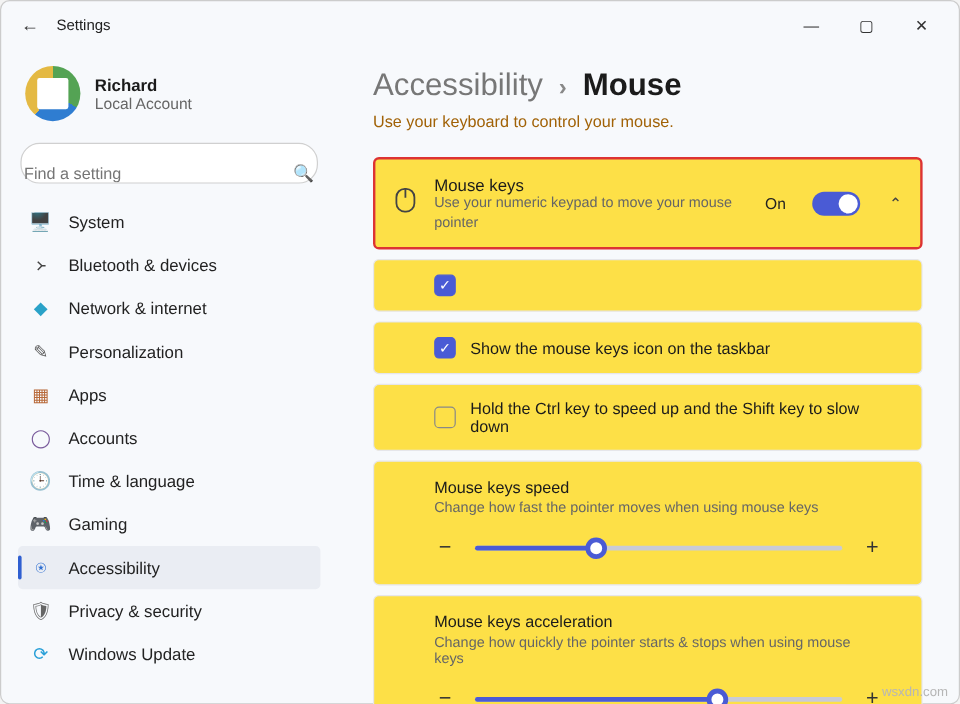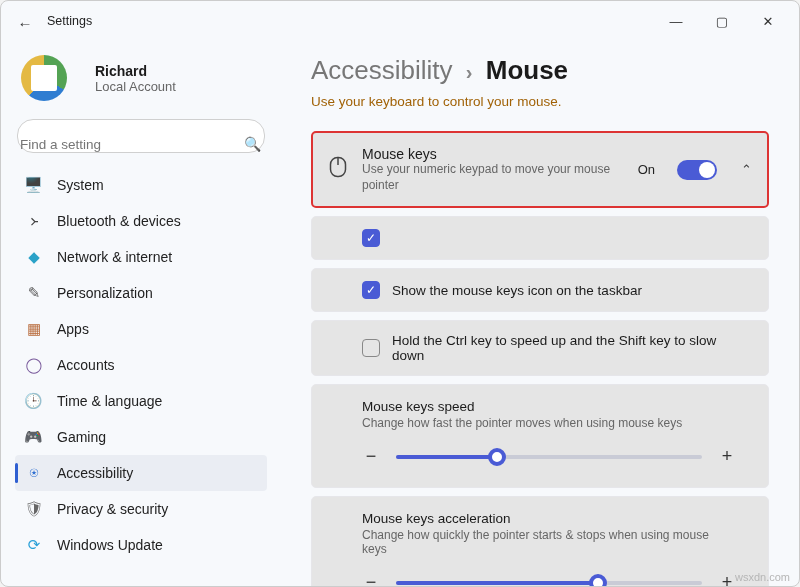--- a/index.html
+++ b/index.html
@@ -5,38 +5,38 @@
 * { box-sizing: border-box; margin: 0; padding: 0; font-family: "Segoe UI", -apple-system, sans-serif; }
 body { width: 800px; height: 587px; background: #f3f3f3; overflow: hidden; position: relative; }
 .window { width: 800px; height: 587px; background: #f7f9fc; border: 1px solid #ccc; border-radius: 8px; display: flex; flex-direction: column; }
 .titlebar { height: 40px; display: flex; align-items: center; padding: 0 8px; }
 .back-arrow { width: 32px; text-align: center; font-size: 15px; color: #333; cursor: pointer; }
 .titlebar-title { font-size: 12.5px; color: #222; margin-left: 6px; }
 .win-controls { margin-left: auto; display: flex; }
 .win-btn { width: 46px; height: 32px; display: flex; align-items: center; justify-content: center; font-size: 13px; color: #333; cursor: pointer; }
 .content { flex: 1; display: flex; overflow: hidden; }
 .sidebar { width: 280px; padding: 8px 14px 14px 14px; overflow-y: auto; }
-.profile { display: flex; align-items: center; gap: 28px; padding: 6px 4px 18px 6px; }
+.profile { display: flex; align-items: center; gap: 12px; padding: 6px 4px 18px 6px; }
 .avatar { width: 46px; height: 46px; border-radius: 50%; background: conic-gradient(#54a354 0 120deg,#2f7dd1 120deg 220deg,#e4b943 220deg 360deg); position: relative; }
 .avatar::after { content:""; position:absolute; inset:10px; background:#fff; border-radius:2px; }
 .profile-name { font-size: 14px; font-weight: 600; color: #1b1b1b; }
 .profile-sub { font-size: 13px; color: #666; }
 .search { display: flex; align-items: flex-end; background: #fff; border: 1px solid #d0d0d0; border-radius: 16px; height: 34px; padding: 0 2px; margin: 0 2px 14px 2px; }
 .search input { flex:1; border:none; outline:none; font-size:13.5px; background:transparent; }
 .search-icon { font-size:14px; color:#555; }
 .nav-item { display:flex; align-items:center; gap:14px; height:36px; padding:0 10px; border-radius:4px; font-size:14px; color:#222; cursor:pointer; position:relative; }
 .nav-item.active { background:#eaedf3; }
 .nav-item.active::before { content:""; position:absolute; left:0; top:8px; bottom:8px; width:3px; background:#2f5fd1; border-radius:2px; }
 .nav-icon { width:18px; height:18px; display:flex; align-items:center; justify-content:center; font-size:15px; }
 .main { flex:1; padding: 14px 30px 10px 30px; overflow-y:auto; }
 .breadcrumb { font-size:26px; font-weight:600; color:#1b1b1b; margin-bottom:8px; }
 .breadcrumb .crumb-parent { color:#777; font-weight:500; }
 .breadcrumb .chev { color:#888; font-size:20px; padding:0 6px; }
 .page-sub { font-size:13.5px; color:#a16207; margin-bottom:22px; }
-.card { background:#e5e5e5; border:1px solid #e6e6ea; border-radius:5px; padding:14px 16px; margin-bottom:8px; }
+.card { background:#fde047; border:1px solid #e6e6ea; border-radius:5px; padding:14px 16px; margin-bottom:8px; }
 .card.highlight { border:2px solid #d33; padding:13px 15px; }
 .mk-row { display:flex; align-items:center; gap:14px; }
 .mk-icon { width:20px; text-align:center; color:#333; font-size:18px; }
 .mk-text { flex:1; }
 .mk-title { font-size:14px; color:#1b1b1b; }
 .mk-sub { font-size:12px; color:#666; line-height:1.3; }
 .toggle-label { font-size:13px; color:#222; margin-right:8px; }
 .toggle { width:40px; height:20px; border-radius:10px; background:#4a5bd5; position:relative; cursor:pointer; }
 .toggle::after { content:""; position:absolute; right:2px; top:2px; width:16px; height:16px; background:#fff; border-radius:50%; }
 .expand-chev { margin-left:10px; font-size:13px; color:#444; cursor:pointer; }

